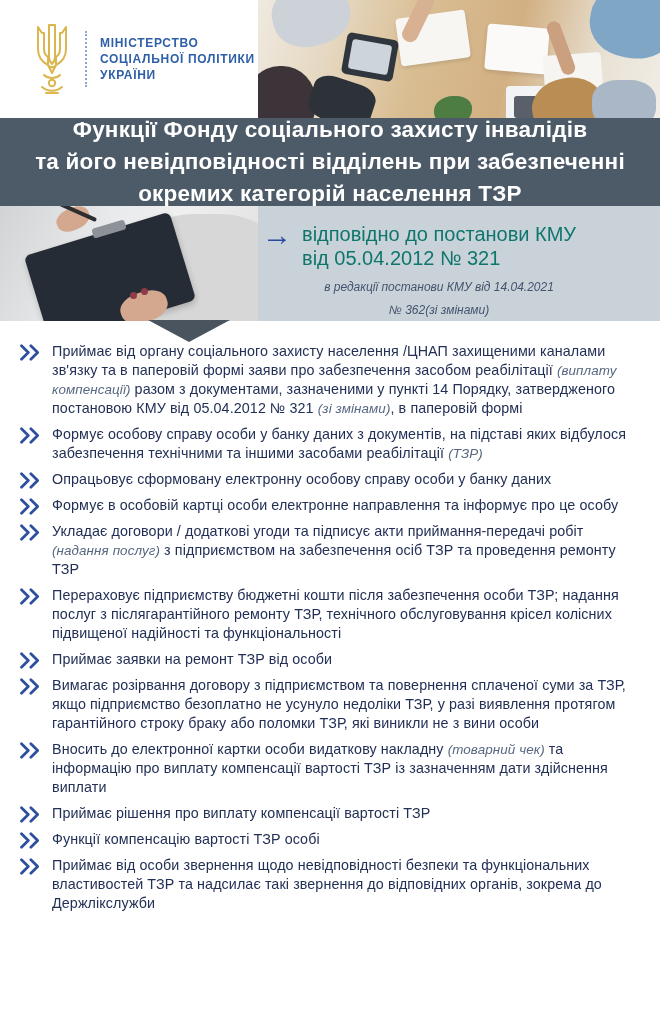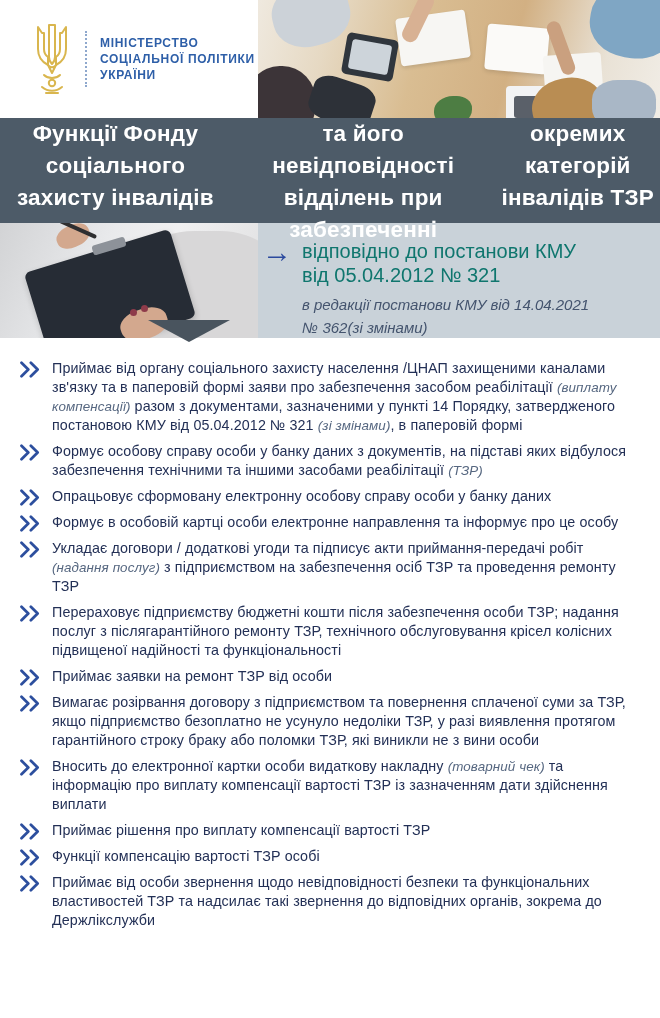--- a/index.html
+++ b/index.html
@@ -18,37 +18,37 @@
   .ministry-name { font-size:12px; font-weight:bold; color:#2e5fa8; letter-spacing:.7px; line-height:16px; }
 
   .photo-top {
     flex:1; position:relative; overflow:hidden;
     background:linear-gradient(105deg,#efe9df 0%,#e6d9c3 18%,#d9bd92 40%,#d2b083 62%,#e9e2d6 84%,#f1ede6 100%);
   }
   .photo-top .shape { position:absolute; }
 
   
   .title-band {
-    height:105px; background:#4d5b68; color:#fff;
-    display:flex; flex-direction:row; justify-content:center;
+    height:88px; background:#4d5b68; color:#fff;
+    display:flex; flex-direction:column; justify-content:center;
     text-align:center; font-weight:bold; font-size:22.5px; line-height:32px;
     letter-spacing:.2px;
   }
 
   
   .decree-band { height:115px; background:#c9d2d9; display:flex; }
   .photo-woman {
     width:258px; position:relative; overflow:hidden; flex:none;
     background:linear-gradient(115deg,#d2d3d5 0%,#e9eaec 38%,#f0f0f1 58%,#dededf 100%);
   }
   .photo-woman .shape { position:absolute; }
   .decree-text { flex:1; padding:16px 16px 0 4px; display:flex; }
   .arrow-glyph { font-size:30px; font-weight:bold; color:#2b4a9e; line-height:26px; margin-right:10px; flex:none; }
   .decree-bold { font-size:20px; font-weight:normal; color:#0f766e; line-height:24px; }
-  .decree-italic { font-size:15px; font-style:italic; color:#44546e; line-height:23px; }
+  .decree-italic { font-size:12px; font-style:italic; color:#44546e; line-height:23px;text-align:center; }
   .decree-italic.first { margin-top:6px; }
 
   .notch {
     position:absolute; left:148px; top:320px; width:0; height:0; z-index:2;
     border-left:41px solid transparent; border-right:41px solid transparent;
     border-top:22px solid #49545e;
   }
 
   
   .fn-list { padding:21px 26px 0 18px; }
@@ -101,21 +101,21 @@
       <div class="shape" style="right:56px;bottom:-18px;width:72px;height:58px;background:#b98d53;border-radius:48%;transform:rotate(-10deg);"></div>
       <div class="shape" style="right:4px;bottom:-10px;width:64px;height:48px;background:#a9b7c6;border-radius:40%;"></div>
       <div class="shape" style="left:152px;top:-8px;width:16px;height:52px;background:#d8b193;border-radius:8px;transform:rotate(26deg);"></div>
       <div class="shape" style="right:92px;top:20px;width:14px;height:56px;background:#caa07f;border-radius:8px;transform:rotate(-20deg);"></div>
     </div>
   </div>
 
   <div class="title-band">
     <div>Функції Фонду соціального захисту інвалідів</div>
     <div>та його невідповідності відділень при забезпеченні</div>
-    <div>окремих категорій інвалідів ТЗР</div>
+    <div>окремих категорій населення ТЗР</div>
   </div>
 
   <div class="decree-band">
 
     <div class="photo-woman">
       <div class="shape" style="right:-30px;top:8px;width:170px;height:140px;background:#d8d7d8;border-radius:45% 40% 30% 50%;"></div>
       <div class="shape" style="right:84px;top:20px;width:60px;height:90px;background:#f3f3f4;border-radius:40%;transform:rotate(8deg);"></div>
       <div class="shape" style="left:34px;top:26px;width:152px;height:92px;background:#262c35;border-radius:6px;transform:rotate(-17deg);box-shadow:0 3px 6px rgba(0,0,0,.2);"></div>
       <div class="shape" style="left:92px;top:18px;width:34px;height:10px;background:#8d9299;border-radius:3px;transform:rotate(-17deg);"></div>
       <div class="shape" style="left:120px;top:86px;width:48px;height:30px;background:#d3a88e;border-radius:45%;transform:rotate(-18deg);"></div>

